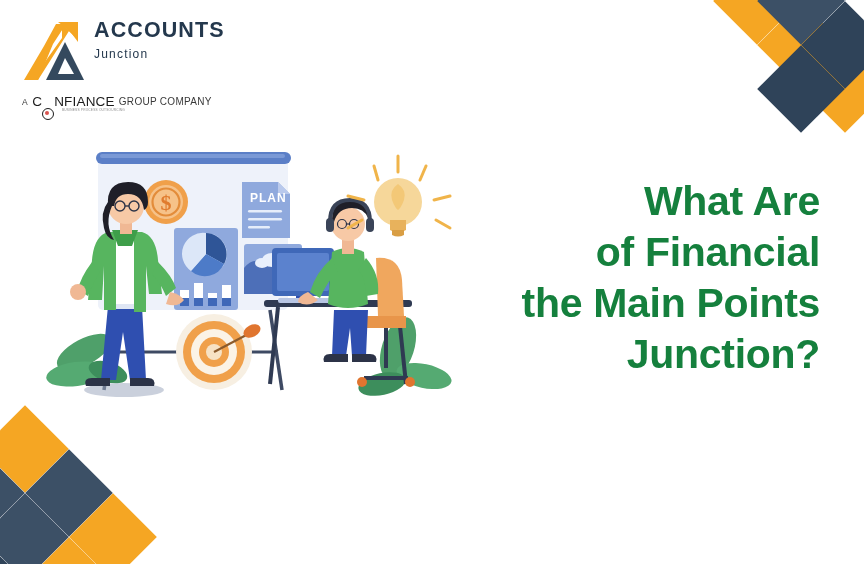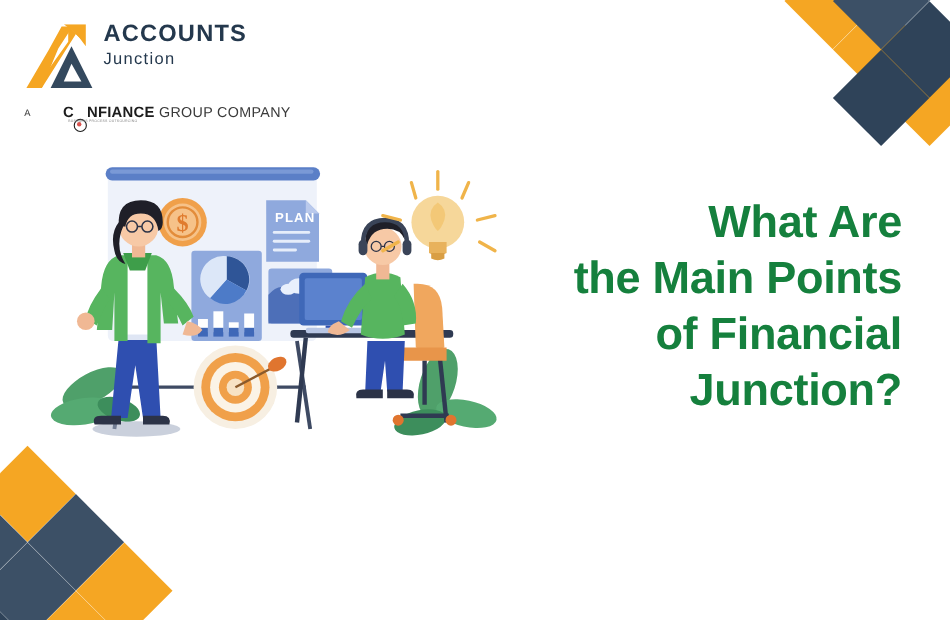--- a/index.html
+++ b/index.html
@@ -53,21 +53,21 @@
   }
   .logo-accounts {
     font-size: 21.5px;
     font-weight: bold;
     letter-spacing: 1.1px;
     color: #24384d;
     line-height: 25px;
     white-space: nowrap;
   }
   .logo-junction {
-    font-size: 15px;
+    font-size: 12px;
     font-weight: normal;
     letter-spacing: 1.2px;
     color: #24384d;
     line-height: 22px;
     white-space: nowrap;
   }
   #logo-tagline {
     position: absolute;
     left: 0;
     top: 76px;
@@ -76,28 +76,27 @@
     align-items: center;
     gap: 4px;
   }
   .tag-a {
     font-size: 8.5px;
     color: #3a3a3a;
     letter-spacing: .5px;
   }
   .tag-confiance {
     font-size: 13.5px;
-    font-weight: bold;
+    font-weight: normal;
     letter-spacing: .2px;
     color: #1c1c1c;
     position: relative;
-    margin-left: 25px;
   }
   .tag-suffix {
-    font-size: 13px;
+    font-size: 10px;
     color: #3a3a3a;
     letter-spacing: .3px;
   }
   .conf-o {
     display: inline-block;
     position: relative;
     width: 12px;
   }
   .conf-o .ring {
     position: absolute;
@@ -190,22 +189,22 @@
     <div id="logo-tagline">
       <span class="tag-a">A</span>
       <span class="tag-confiance">C<span class="conf-o"><span class="ring"></span><span class="dot"></span></span>NFIANCE</span>
       <span class="tag-suffix">GROUP COMPANY</span>
     </div>
     <div id="logo-microtext">BUSINESS PROCESS OUTSOURCING</div>
   </div>
 
   <div id="headline">
     <span class="hl-line">What Are</span>
+    <span class="hl-line">of Financial</span>
     <span class="hl-line">the Main Points</span>
-    <span class="hl-line">of Financial</span>
     <span class="hl-line">Junction?</span>
   </div>
 
   <svg id="illustration" viewBox="0 0 410 270">
 
     <g>
       <rect x="52" y="18" width="190" height="152" rx="5" fill="#EEF2FA"></rect>
       <rect x="50" y="12" width="195" height="12" rx="6" fill="#5B7FC7"></rect>
       <rect x="54" y="14" width="185" height="4" rx="2" fill="#7A99D6"></rect>
 

